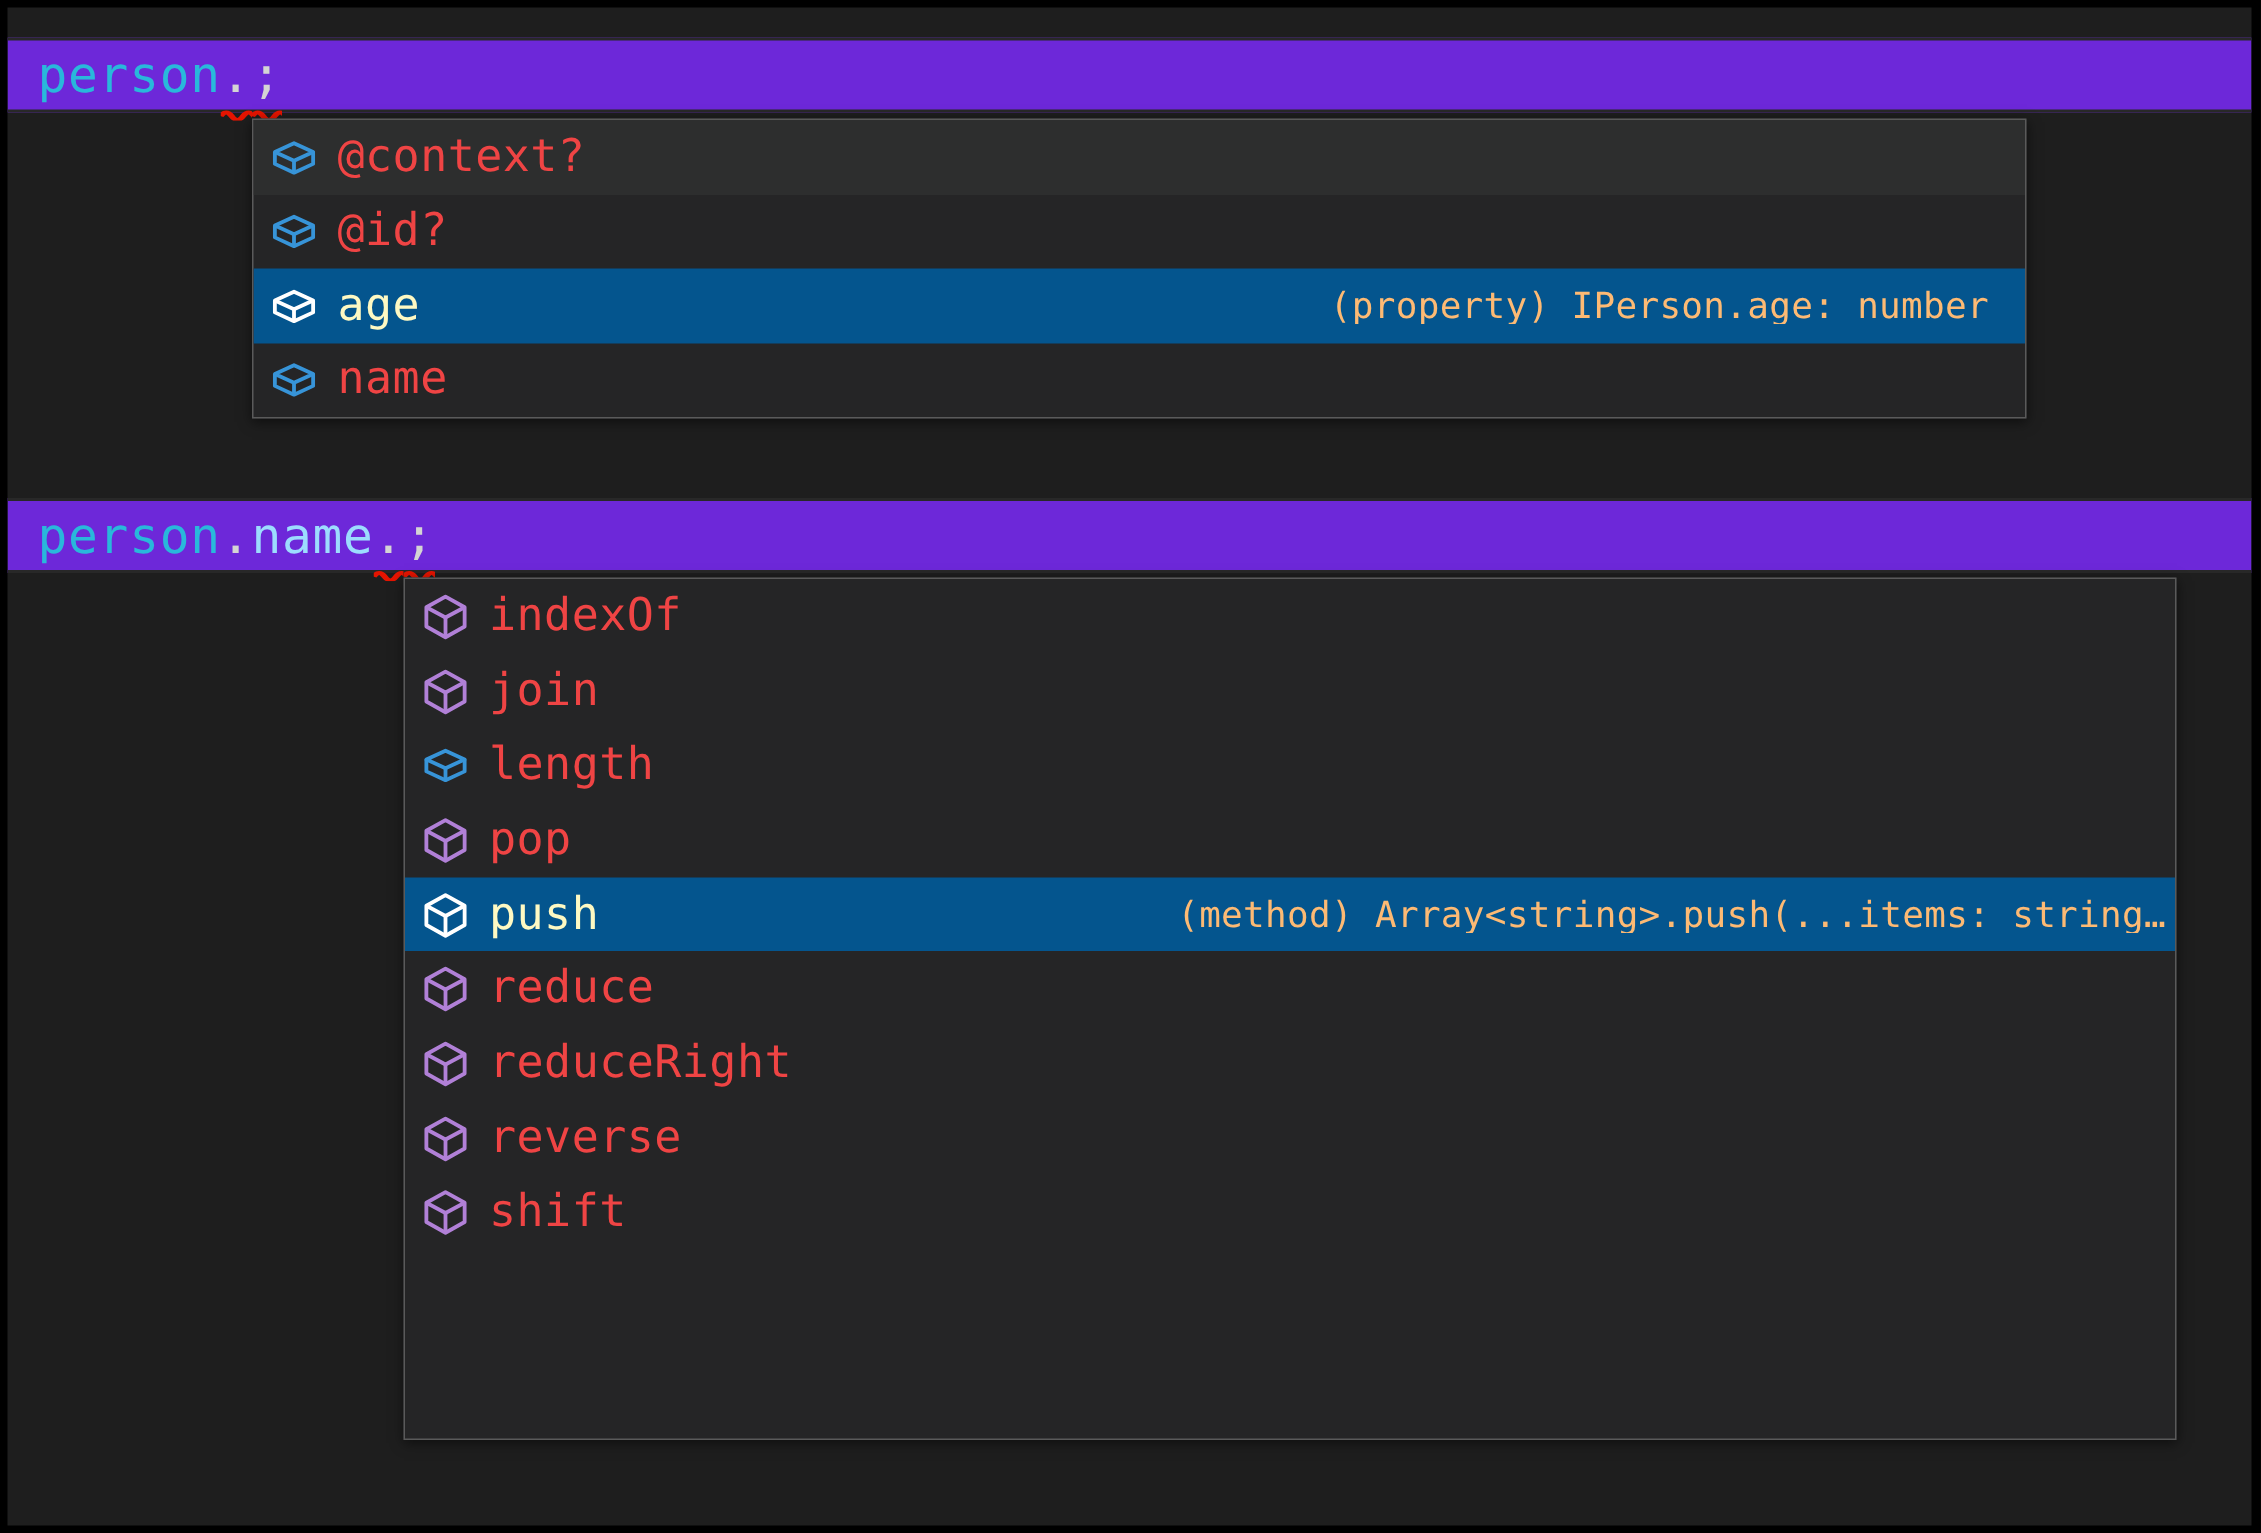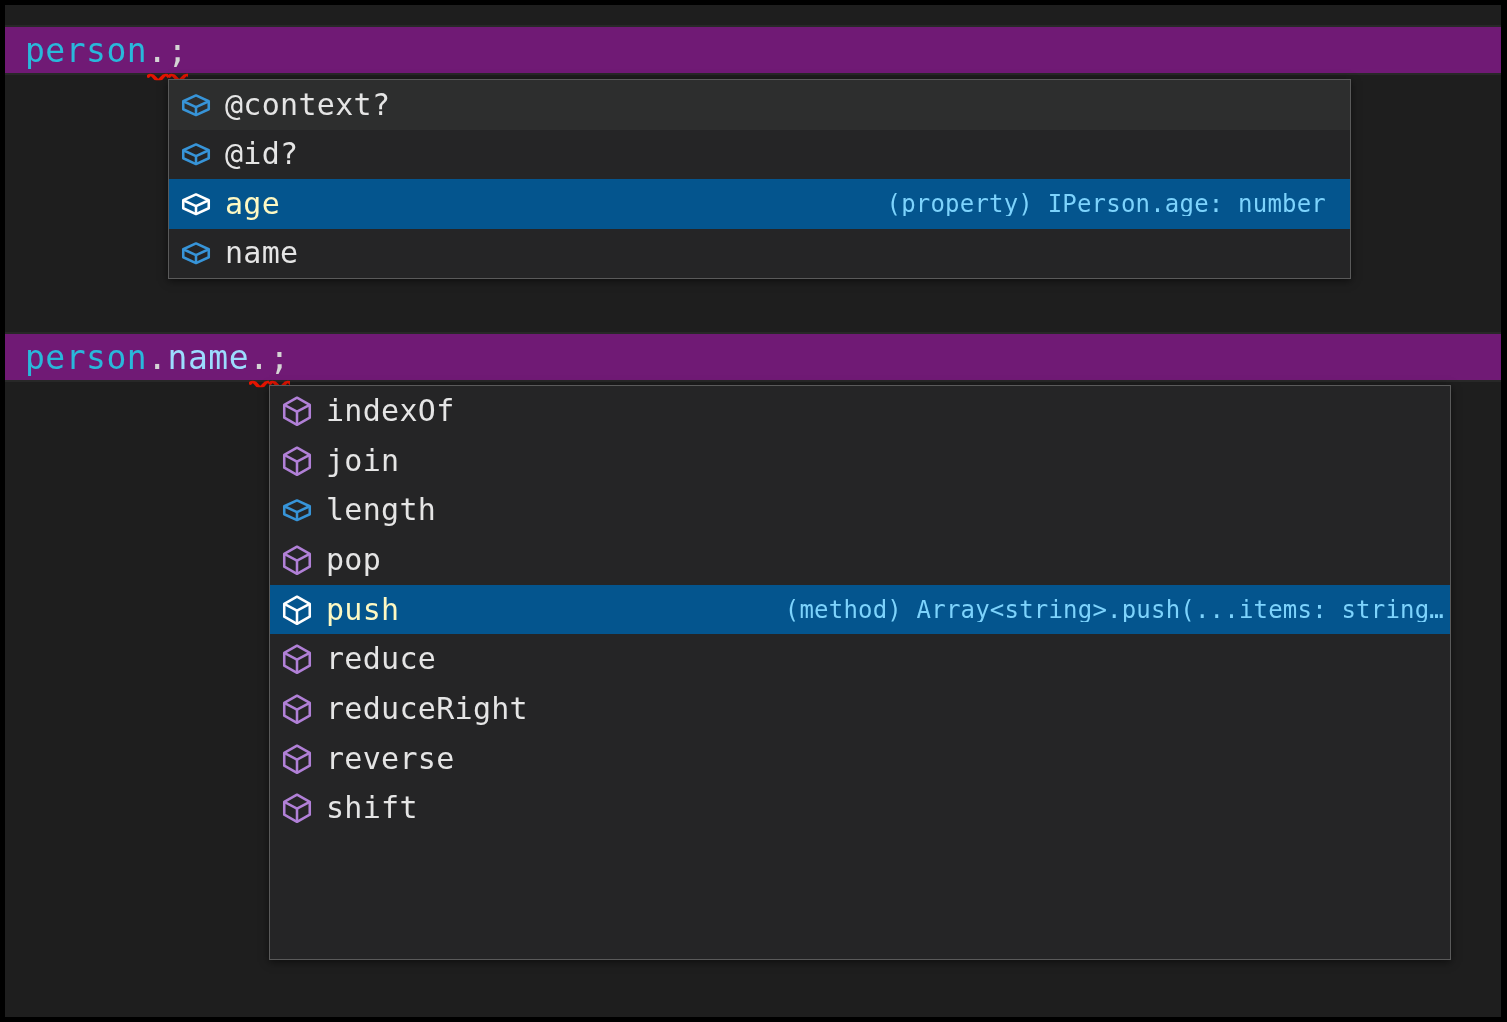--- a/index.html
+++ b/index.html
@@ -34,21 +34,21 @@
 
   
   .code-line {
     position: absolute;
     left: 0;
     width: 100%;
     height: 50px;
     box-sizing: border-box;
     border-top: 2px solid #282828;
     border-bottom: 2px solid #282828;
-    background: #701a75;
+    background: #6d28d9;
   }
   .code-text {
     position: absolute;
     left: 20px;
     top: 50%;
     transform: translateY(-50%);
     font-size: 33px;
     letter-spacing: 0.5px;
     white-space: pre;
     line-height: 1;
@@ -93,21 +93,21 @@
     height: 575px;
   }
 
   .srow {
     position: relative;
     display: flex;
     align-items: center;
     height: 49.5px;
     padding-left: 10px;
     box-sizing: border-box;
-    color: #e5e5e5;
+    color: #ef4444;
     white-space: nowrap;
   }
   #popup-name .srow { height: 49.7px; }
 
   .srow.hover    { background: #2d2e2e; }
   .srow.selected { background: #04558e; color: #ffffff; }
 
   .sicon {
     flex: 0 0 auto;
     width: 34px;
@@ -119,21 +119,21 @@
     font-size: 30px;
     letter-spacing: 0.3px;
     line-height: 1;
   }
   .srow.selected .slabel { color: #fef9c3; }
 
   .sdetail {
     margin-left: auto;
     padding-right: 22px;
     font-size: 24px;
-    color: #7dd3fc;
+    color: #fdba74;
     letter-spacing: 0.2px;
     line-height: 1;
     overflow: hidden;
     text-overflow: clip;
   }
   #popup-person .sdetail { padding-right: 24px; }
   #popup-name   .sdetail { padding-right: 6px; }
 </style>
 </head>
 <body>

